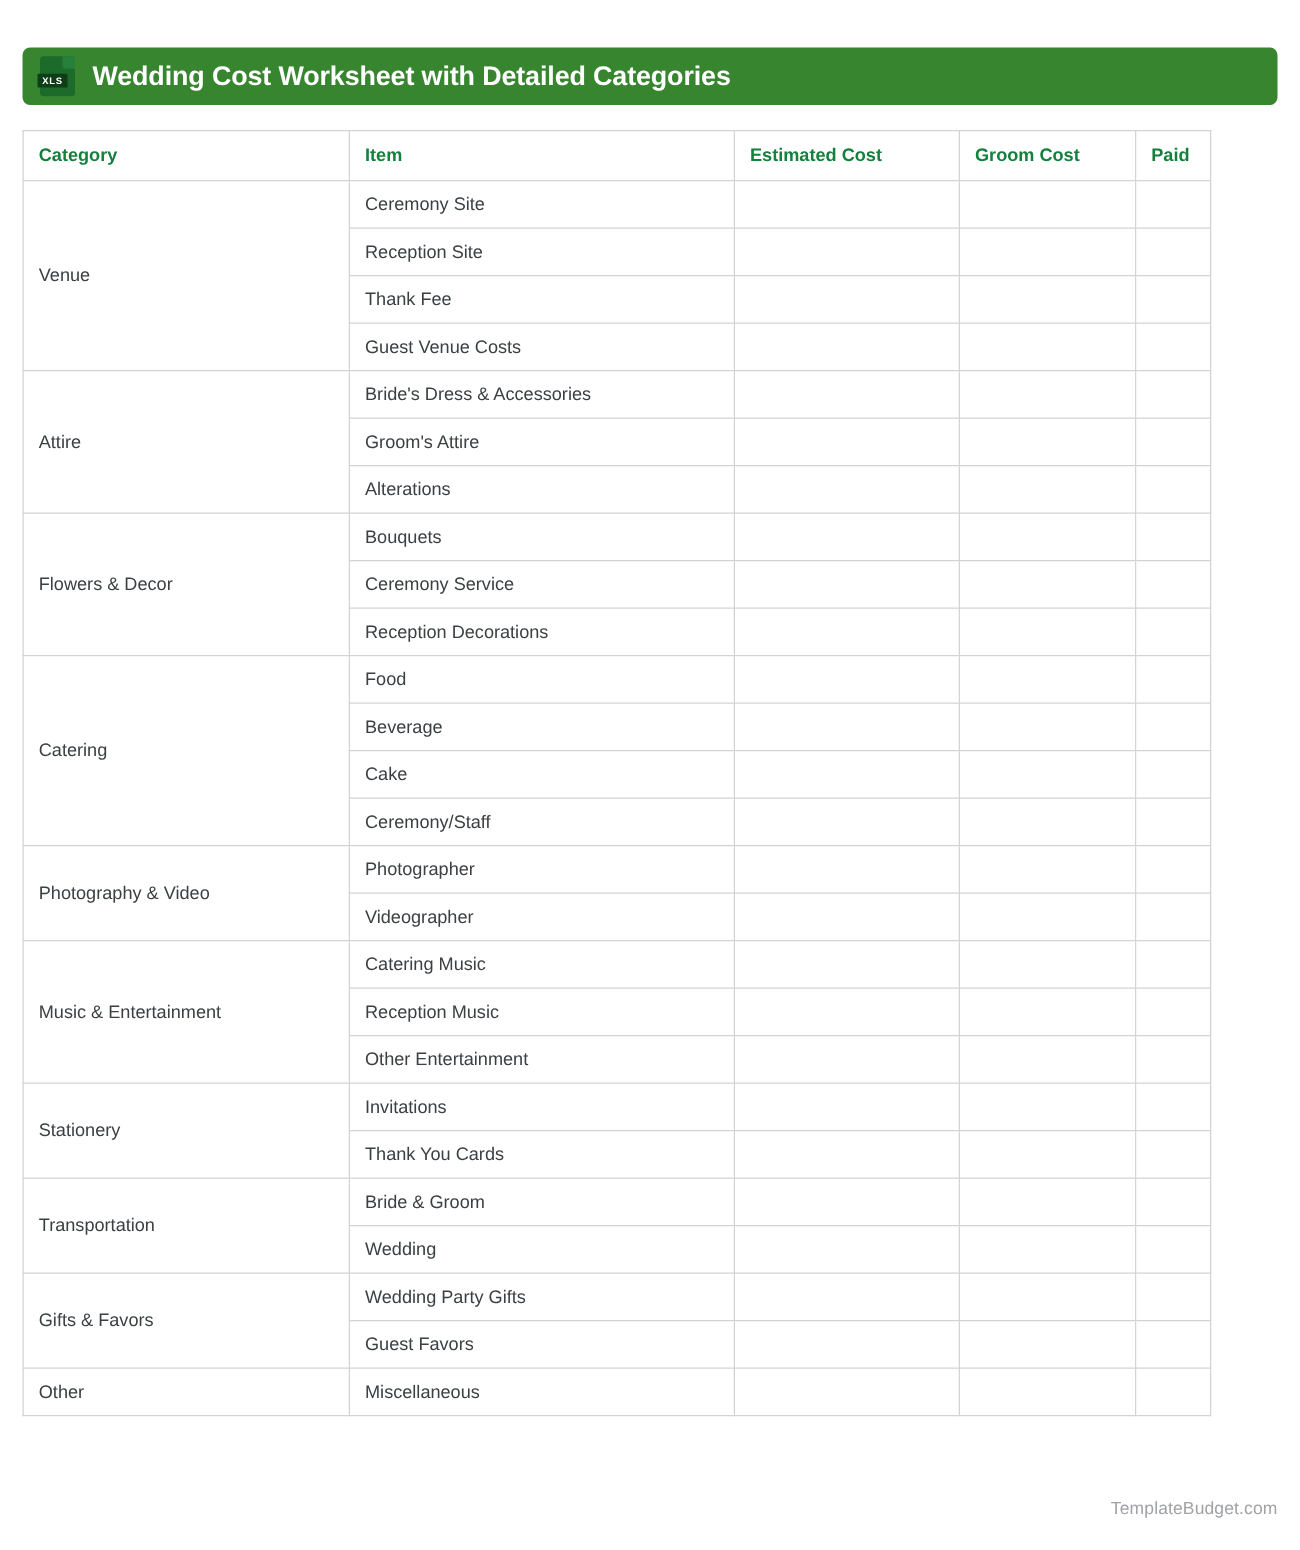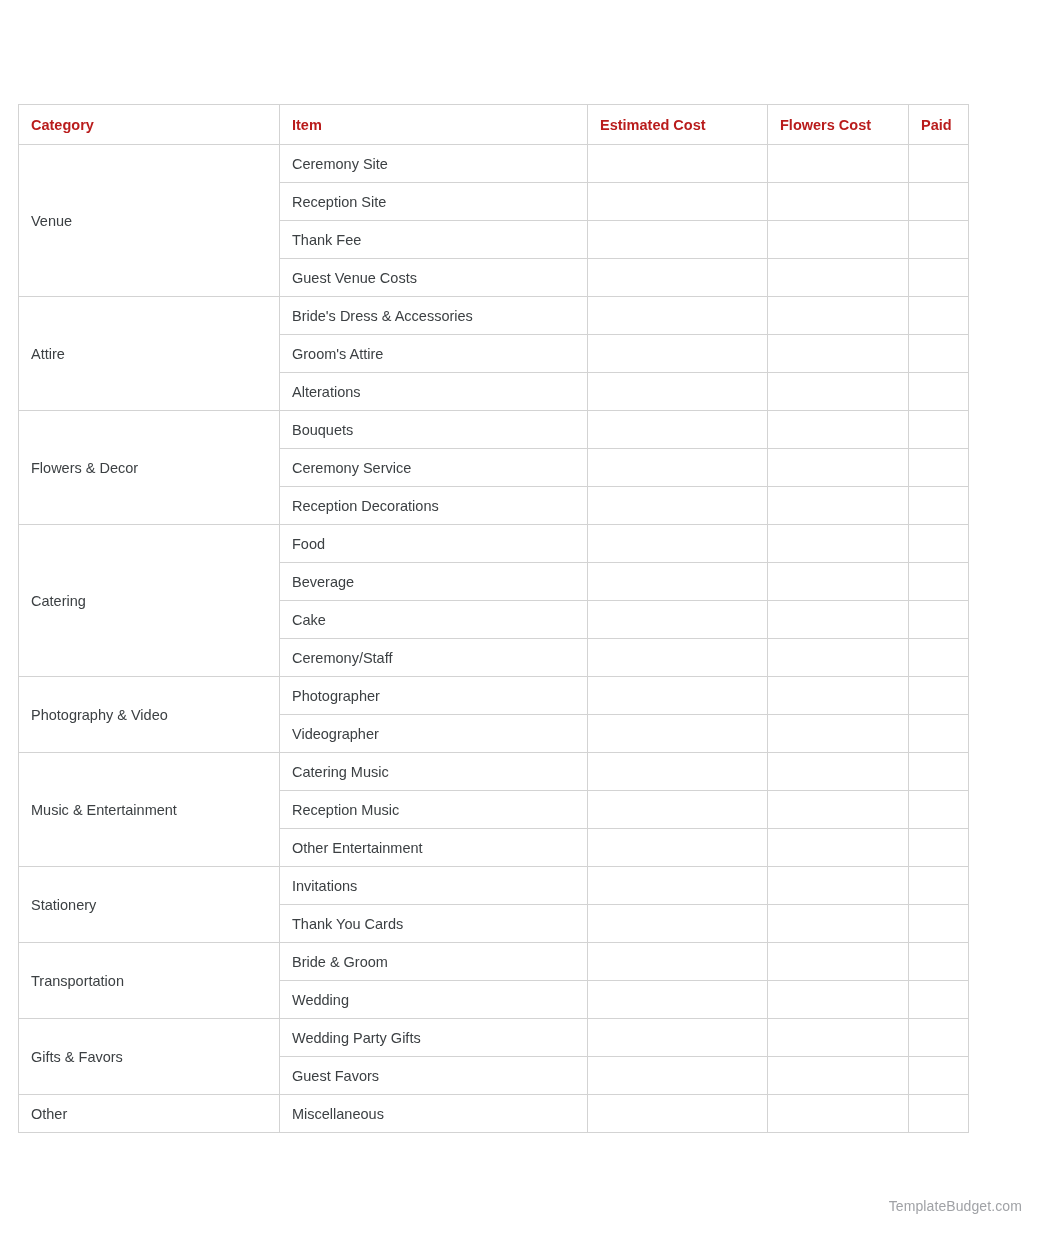--- a/index.html
+++ b/index.html
@@ -101,21 +101,21 @@
     font-size: 14.5px;
     color: #3c4043;
     font-weight: normal;
     height: 38px;
     box-sizing: border-box;
     overflow: hidden;
     white-space: nowrap;
   }
   .sheet-table thead th {
     font-weight: bold;
-    color: #b91c1c;
+    color: #15803d;
     font-size: 14.5px;
     height: 40px;
   }
   .col-category  { width: 261px; }
   .col-item      { width: 308px; }
   .col-estimated { width: 180px; }
   .col-actual    { width: 141px; }
   .col-paid      { width: 60px; }
 
   td.cat-cell { vertical-align: middle; margin-left: 12px; }
@@ -129,35 +129,43 @@
     font-size: 14px;
     color: #a0a2a6;
     letter-spacing: 0.1px;
   }
 </style>
 </head>
 <body>
 
 <div class="page">
 
+  <div class="title-bar">
+    <span class="xls-icon">
+      <span class="sheet"></span>
+      <span class="fold"></span>
+      <span class="xls-label">XLS</span>
+    </span>
+    <span class="title-text">Wedding Cost Worksheet with Detailed Categories</span>
+  </div>
 
   <table class="sheet-table">
     <colgroup>
       <col class="col-category">
       <col class="col-item">
       <col class="col-estimated">
       <col class="col-actual">
       <col class="col-paid">
     </colgroup>
     <thead>
       <tr>
         <th>Category</th>
         <th>Item</th>
         <th>Estimated Cost</th>
-        <th>Flowers Cost</th>
+        <th>Groom Cost</th>
         <th>Paid</th>
       </tr>
     </thead>
     <tbody id="table-body">
         <tr>
           <td class="cat-cell" rowspan="4">Venue</td>
           <td>Ceremony Site</td>
           <td class="blank-cell"></td>
           <td class="blank-cell"></td>
           <td class="blank-cell"></td>

